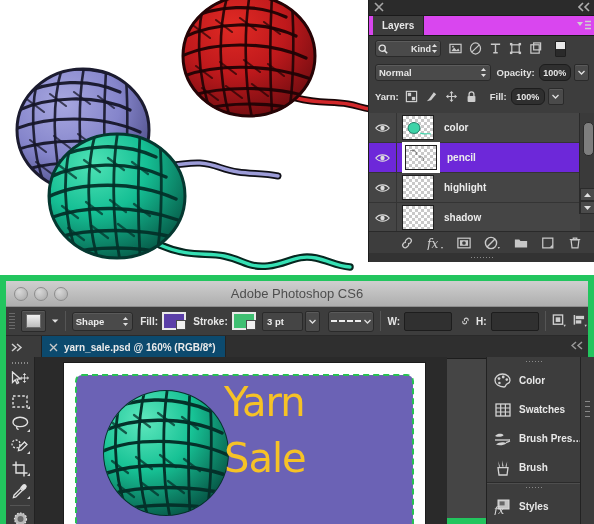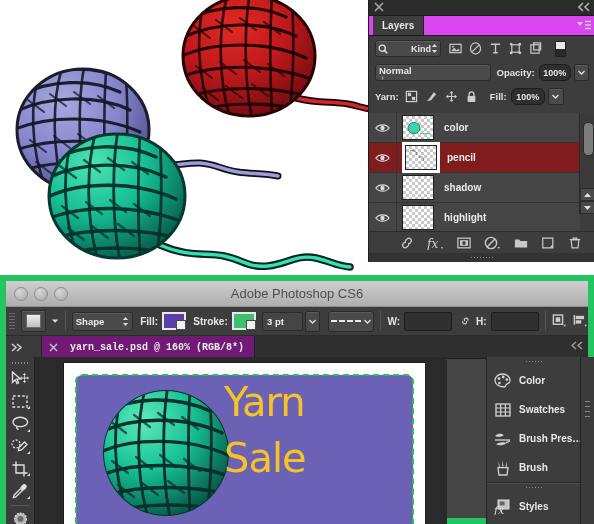--- a/index.html
+++ b/index.html
@@ -40,40 +40,39 @@
     display:flex;align-items:center;padding:0 2px;box-sizing:border-box;
     box-shadow:inset 0 1px 0 #5c5c5c;
   }
   .kind-select .lbl{font-size:9px;font-weight:bold;color:#e6e6e6;margin-left:3px;flex:1;text-align:right;}
   .filt-icons{display:flex;align-items:center;margin-left:8px;gap:7px;}
   .filt-icons .fi{width:13px;height:13px;opacity:.88;}
   .tgl{width:9px;height:14px;border:1px solid #1f1f1f;border-radius:1px;background:linear-gradient(#e9e9e9 0 50%,#2a2a2a 50% 100%);margin-left:6px;}
 
   .blend-select{
     width:122px;height:17px;background:#4a4a4a;border:1px solid #2a2a2a;border-radius:3px;
-    display:flex;padding:0 3px;box-sizing:border-box;font-size:9.5px;font-weight:bold;color:#e6e6e6;
+    display:flex;align-items:center;padding:0 3px;box-sizing:border-box;font-size:9.5px;font-weight:bold;color:#e6e6e6;
     box-shadow:inset 0 1px 0 #5c5c5c;
-    flex-direction:column;
   }
   .blend-select .txt{flex:1;}
   .lbl-b{font-size:9.5px;font-weight:bold;color:#e2e2e2;margin-left:6px;}
   .numfield{
     width:32px;height:15px;background:#2f2f2f;border:1px solid #1d1d1d;border-radius:6px;
     font-size:9px;font-weight:bold;color:#e6e6e6;display:flex;align-items:center;justify-content:center;margin-left:4px;
   }
   .dropbtn{width:14px;height:15px;background:#4a4a4a;border:1px solid #2a2a2a;border-radius:2px;margin-left:3px;
     display:flex;align-items:center;justify-content:center;box-shadow:inset 0 1px 0 #5a5a5a;}
 
   .lock-icons{display:flex;align-items:center;gap:7px;margin-left:6px;}
   .lock-icons .li{width:13px;height:13px;opacity:.9;}
 
   
   .layer-list{position:absolute;left:0;top:113px;width:211px;height:118px;overflow:hidden;background:#454545;}
   .layer-row{height:29px;display:flex;align-items:center;border-bottom:1px solid #343434;background:#454545;position:relative;}
-  .layer-row.selected{background:#7f1d1d;text-align:right;}
+  .layer-row.selected{background:#6d28d9;text-align:right;}
   .eye-cell{width:27px;display:flex;align-items:center;justify-content:center;border-right:1px solid #343434;height:100%;}
   .thumb{width:30px;height:23px;background:#fff;border:1px solid #202020;margin-left:5px;position:relative;overflow:hidden;}
   .thumb.active{outline:3px solid #ffffff;outline-offset:0;margin-left:8px;}
   .checker{position:absolute;inset:0;
     background-image:
       linear-gradient(45deg,#c9c9c9 25%,transparent 25%,transparent 75%,#c9c9c9 75%),
       linear-gradient(45deg,#c9c9c9 25%,transparent 25%,transparent 75%,#c9c9c9 75%);
     background-size:6px 6px;background-position:0 0,3px 3px;background-color:#ffffff;}
   .layer-name{margin-left:10px;font-size:10px;font-weight:bold;color:#ececec;}
 
@@ -117,21 +116,21 @@
   .sq-drop{width:14px;height:19px;background:#4a4a4a;border:1px solid #2a2a2a;border-radius:2px;margin-left:2px;
     display:flex;align-items:center;justify-content:center;box-shadow:inset 0 1px 0 #5a5a5a;}
   .dash-select{width:48px;height:19px;background:#4a4a4a;border:1px solid #2a2a2a;border-radius:3px;margin-left:8px;
     display:flex;align-items:center;justify-content:center;gap:2px;box-shadow:inset 0 1px 0 #5a5a5a;}
   .dash-select i{display:block;width:6px;height:2px;background:#ececec;}
   .txtfield{width:50px;height:17px;background:#303030;border:1px solid #1d1d1d;border-radius:2px;margin-left:4px;}
   .icon-sm{width:14px;height:14px;opacity:.9;margin-left:7px;}
 
   .ps-tabbar{height:22px;background:#2f2f2f;border-bottom:1px solid #1d1d1d;position:relative;display:flex;align-items:flex-end;}
   .leftdock-head{width:36px;height:22px;background:#3b3b3b;border-right:1px solid #222;display:flex;align-items:center;padding-left:4px;box-sizing:border-box;}
-  .doc-tab{height:22px;background:#701a75;display:flex;align-items:center;padding:0 10px 0 7px;gap:12px;border-right:1px solid #232323;font-family:Liberation Mono, monospace;}
+  .doc-tab{height:22px;background:#0c4a6e;display:flex;align-items:center;padding:0 10px 0 7px;gap:6px;border-right:1px solid #232323;}
   .doc-tab .nm{font-size:10px;font-weight:bold;color:#eaeaea;}
   .tabbar-right{position:absolute;right:4px;top:5px;}
 
   .ps-body{position:absolute;left:0;top:76px;width:592px;height:171px;}
   .left-tools{position:absolute;left:0;top:0;width:29px;height:171px;background:#3b3b3b;border-right:1px solid #222;
     display:flex;flex-direction:column;align-items:center;padding-top:5px;box-sizing:border-box;gap:5px;}
   .tool{width:22px;height:20px;display:flex;align-items:center;justify-content:center;position:relative;}
   .tool .tri{position:absolute;right:1px;bottom:1px;width:0;height:0;border-left:3px solid transparent;border-bottom:3px solid #d8d8d8;}
   .tool-div{width:20px;height:1px;background:#555;}
 
@@ -469,34 +468,34 @@
     <div class="layer-row">
       <div class="eye-cell">
         <svg width="15" height="10" viewBox="0 0 15 10">
           <path d="M0.8 5 C 4 0.8, 11 0.8, 14.2 5 C 11 9.2, 4 9.2, 0.8 5 Z" fill="none" stroke="#ddd" stroke-width="1.2"></path>
           <circle cx="7.5" cy="5" r="2.2" fill="#ddd"></circle>
         </svg>
       </div>
       <div class="thumb">
           <div class="checker"></div>
         </div>
-      <span class="layer-name">shadow</span>
+      <span class="layer-name">highlight</span>
     </div>
 
     <div class="layer-row">
       <div class="eye-cell">
         <svg width="15" height="10" viewBox="0 0 15 10">
           <path d="M0.8 5 C 4 0.8, 11 0.8, 14.2 5 C 11 9.2, 4 9.2, 0.8 5 Z" fill="none" stroke="#ddd" stroke-width="1.2"></path>
           <circle cx="7.5" cy="5" r="2.2" fill="#ddd"></circle>
         </svg>
       </div>
       <div class="thumb">
           <div class="checker"></div>
         </div>
-      <span class="layer-name">highlight</span>
+      <span class="layer-name">shadow</span>
     </div>
   </div>
 
   <div class="lp-scroll">
     <div class="lp-thumbbar"></div>
     <div class="lp-arrow" style="bottom:13px;">
       <svg width="9" height="6" viewBox="0 0 9 6">
           <path d="M4.5 1 L8 5 L1 5 Z" fill="#e0e0e0"></path>
         </svg>
     </div>

